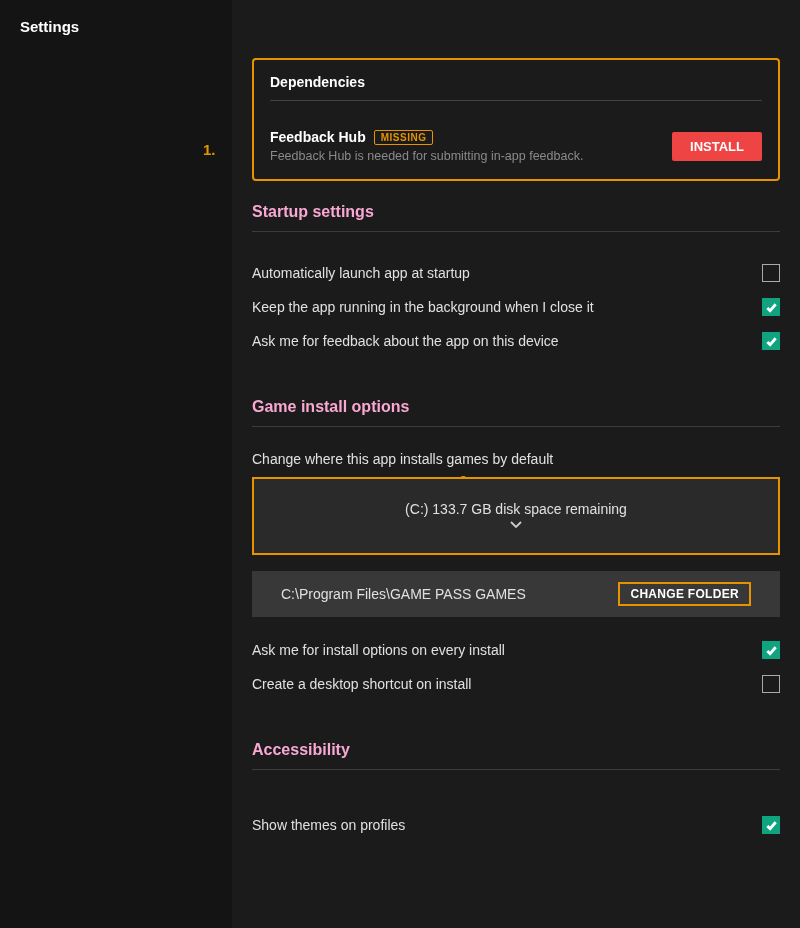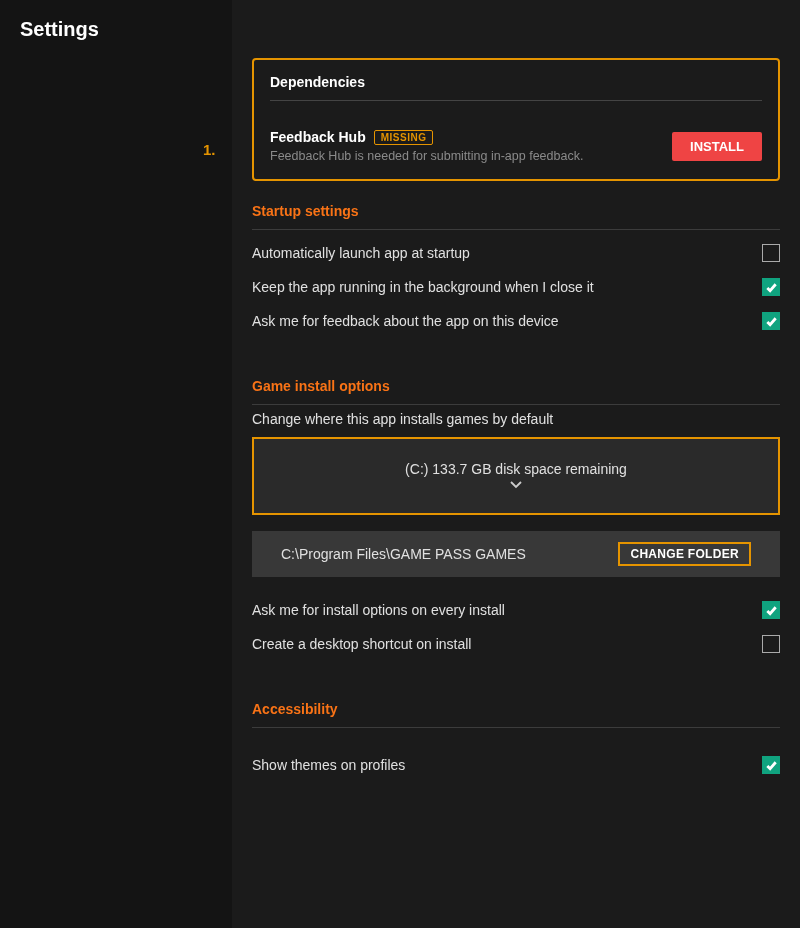--- a/index.html
+++ b/index.html
@@ -1,35 +1,35 @@
 <!DOCTYPE html>
 <html><head>
 <meta charset="utf-8">
 <style>
   * { box-sizing: border-box; margin: 0; padding: 0; font-family: "Segoe UI", Arial, sans-serif; }
   html, body { width: 800px; height: 928px; background: #0f0f0f; color: #e8e8e8; overflow: hidden; }
   .app { display: flex; width: 100%; height: 100%; position: relative; }
   .close-btn { position: absolute; top: 8px; right: 12px; width: 40px; height: 28px; background: #2a2a2a; display: flex; align-items: center; justify-content: center; cursor: pointer; }
   .close-btn svg { width: 12px; height: 12px; stroke: #d0d0d0; stroke-width: 1.5; }
   .sidebar { width: 232px; background: #141414; padding-top: 18px; }
-  .sidebar-title { font-weight: 700; font-size: 20px; padding: 0 20px 22px; color: #fff; }
+  .sidebar-title { font-weight: 700; font-size: 15px; padding: 0 20px 22px; color: #fff; }
   .nav-item { padding: 10px 20px; font-size: 14px; color: #cfcfcf; cursor: pointer; line-height: 1.3; margin-bottom: 2px; }
   .nav-item.active { background: #3a3a3a; border: 2px solid #e59400; padding: 8px 18px; color: #fff; }
   .main { flex: 1; background: #1b1b1b; padding: 58px 20px 20px 20px; overflow-y: auto; position: relative; }
   .main::-webkit-scrollbar { width: 8px; background: #111; }
   .main::-webkit-scrollbar-thumb { background: #3a3a3a; }
   .dep-card { border: 2px solid #e59400; border-radius: 4px; padding: 14px 16px 16px; margin-bottom: 22px; }
   .dep-title { font-weight: 700; font-size: 14px; color: #fff; padding-bottom: 10px; border-bottom: 1px solid #444; margin-bottom: 28px; }
   .dep-row { display: flex; align-items: center; justify-content: space-between; gap: 24px; }
   .dep-name-line { display: flex; align-items: center; gap: 8px; }
   .dep-name { font-weight: 700; font-size: 14px; color: #fff; }
   .badge-missing { border: 1px solid #e59400; color: #e59400; font-size: 10px; font-weight: 700; padding: 1px 6px; border-radius: 2px; letter-spacing: 0.5px; }
   .dep-desc { font-size: 12.5px; color: #8a8a8a; margin-top: 4px; }
   .install-btn { background: #ef4444; color: #fff; font-weight: 700; font-size: 13px; padding: 7px 18px; border: none; border-radius: 2px; cursor: pointer; white-space: nowrap; }
-  .section-title { font-weight: 700; font-size: 14px; color: #f97316; padding-bottom: 10px; border-bottom: 1px solid #3c3c3c; margin-bottom: 6px; }
+  .section-title { font-weight: 700; font-size: 16px; color: #f9a8d4; padding-bottom: 10px; border-bottom: 1px solid #3c3c3c; margin-bottom: 24px; }
   .section { margin-bottom: 40px; }
   .row { display: flex; align-items: center; justify-content: space-between; padding: 8px 0; font-size: 14px; color: #e0e0e0; }
   .sub-desc { font-size: 13px; color: #8a8a8a; padding-left: 14px; margin-top: 4px; line-height: 1.4; }
   .checkbox { width: 18px; height: 18px; border: 1.5px solid #aaa; display: flex; align-items: center; justify-content: center; cursor: pointer; flex-shrink: 0; }
   .checkbox.checked { background: #10a37f; border-color: #10a37f; }
   .checkbox.checked svg { width: 13px; height: 13px; stroke: #fff; stroke-width: 3; fill: none; }
   .label-sm { font-size: 14px; color: #e0e0e0; margin-bottom: 10px; }
   .select-box { border: 2px solid #e59400; background: #2a2a2a; padding: 22px 14px; display: flex; align-items: center; justify-content: space-between; cursor: pointer; margin-bottom: 16px; position: relative; flex-direction: column; }
   .select-text { font-size: 14px; color: #e0e0e0; }
   .chevron { width: 14px; height: 14px; stroke: #ccc; stroke-width: 1.8; fill: none; }

